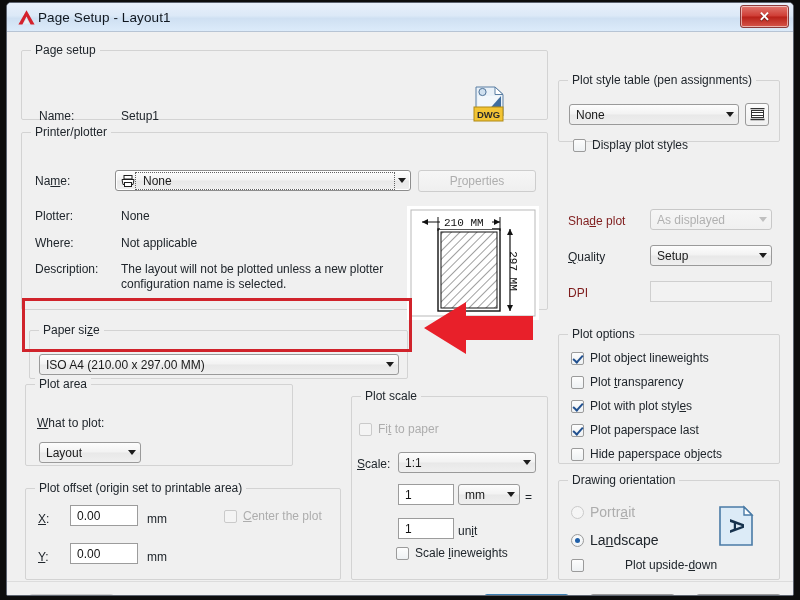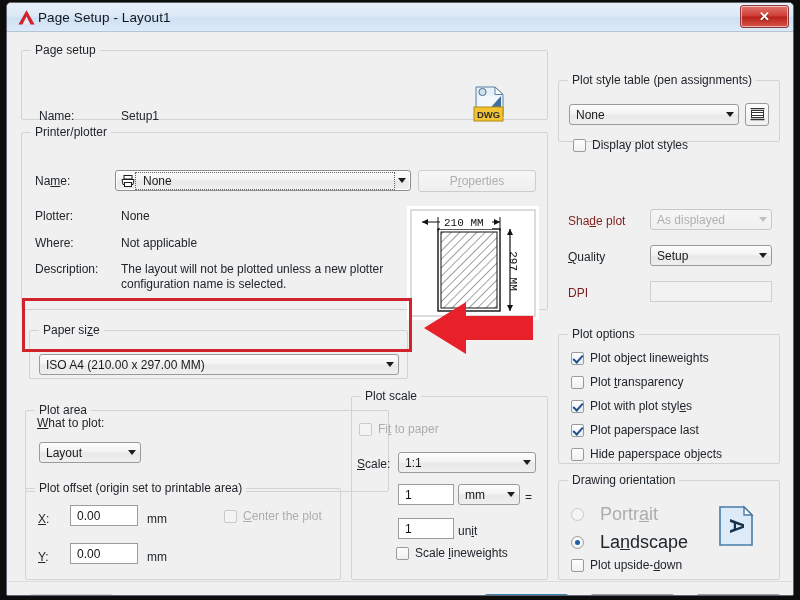--- a/index.html
+++ b/index.html
@@ -131,21 +131,21 @@
   .rb .circ{
     width:13px;height:13px;box-sizing:border-box;border-radius:50%;
     border:1px solid #9b9b9b;
     background:radial-gradient(circle at 50% 40%,#ffffff 0%,#e9edf0 100%);
     position:relative;flex:0 0 auto;
   }
   .rb.sel .circ::after{
     content:"";position:absolute;left:3px;top:3px;width:5px;height:5px;
     border-radius:50%;background:#1f5fa8;
   }
-  .rb .rl{margin-left:16px;font-size:18px;color:#20262c;white-space:nowrap;}
+  .rb .rl{margin-left:6px;font-size:14px;color:#20262c;white-space:nowrap;}
   .rb.disabled .circ{border-color:#cacaca;background:#f5f5f5;}
   .rb.disabled .rl{color:#adadad;}
 
   
   .dwgicon{position:absolute;width:34px;height:38px;}
   
   .printer-glyph{width:14px;height:12px;margin-left:5px;flex:0 0 auto;}
   
   .icobtn{
     position:absolute;box-sizing:border-box;width:24px;height:23px;
@@ -263,21 +263,21 @@
    <div class="grp" style="left:22px;top:298px;width:379px;height:49px;">
      <span class="lg">Paper si<u>z</u>e</span>
    </div>
    <div class="combo" style="left:32px;top:322px;width:360px;">
      <span class="ctext">ISO A4 (210.00 x 297.00 MM)</span>
      <span class="arrow">
             <i></i>
           </span>
    </div>
 
-   <div class="grp" style="left:18px;top:378px;width:364px;height:82px;">
+   <div class="grp" style="left:18px;top:352px;width:268px;height:82px;">
      <span class="lg">Plot area</span>
    </div>
    <span class="lbl" style="left:30px;top:384px;"><u>W</u>hat to plot:</span>
    <div class="combo" style="left:32px;top:410px;width:102px;">
      <span class="ctext">Layout</span>
      <span class="arrow">
             <i></i>
           </span>
    </div>
 
@@ -402,21 +402,21 @@
      <span class="lg">Drawing orientation</span>
    </div>
    <div class="rb disabled" style="left:564px;top:472px;">
      <span class="circ"></span>
      <span class="rl">Portr<u>a</u>it</span>
    </div>
    <div class="rb sel" style="left:564px;top:500px;">
      <span class="circ"></span>
      <span class="rl">La<u>n</u>dscape</span>
    </div>
-   <div class="cb" style="left:564px;top:526px;">
+   <div class="cb" style="left:564px;top:526px;gap:35px;">
      <span class="box"></span>
      <span class="cl">Plot upside-<u>d</u>own</span>
    </div>
    <div class="orient-icon" style="left:711px;top:473px;">
      <svg width="36" height="42" viewBox="0 0 36 42">
        <path d="M2 2 L26 2 L34 10 L34 40 L2 40 Z" fill="#dcebf7" stroke="#4a7ba6" stroke-width="1.6"></path>
        <path d="M26 2 L34 10 L26 10 Z" fill="#ffffff" stroke="#4a7ba6" stroke-width="1.4"></path>
        <text x="18" y="27" font-family="Liberation Sans, sans-serif" font-size="21" font-weight="bold" fill="#16324d" text-anchor="middle" transform="rotate(90 18 21)">A</text>
      </svg>
    </div>

